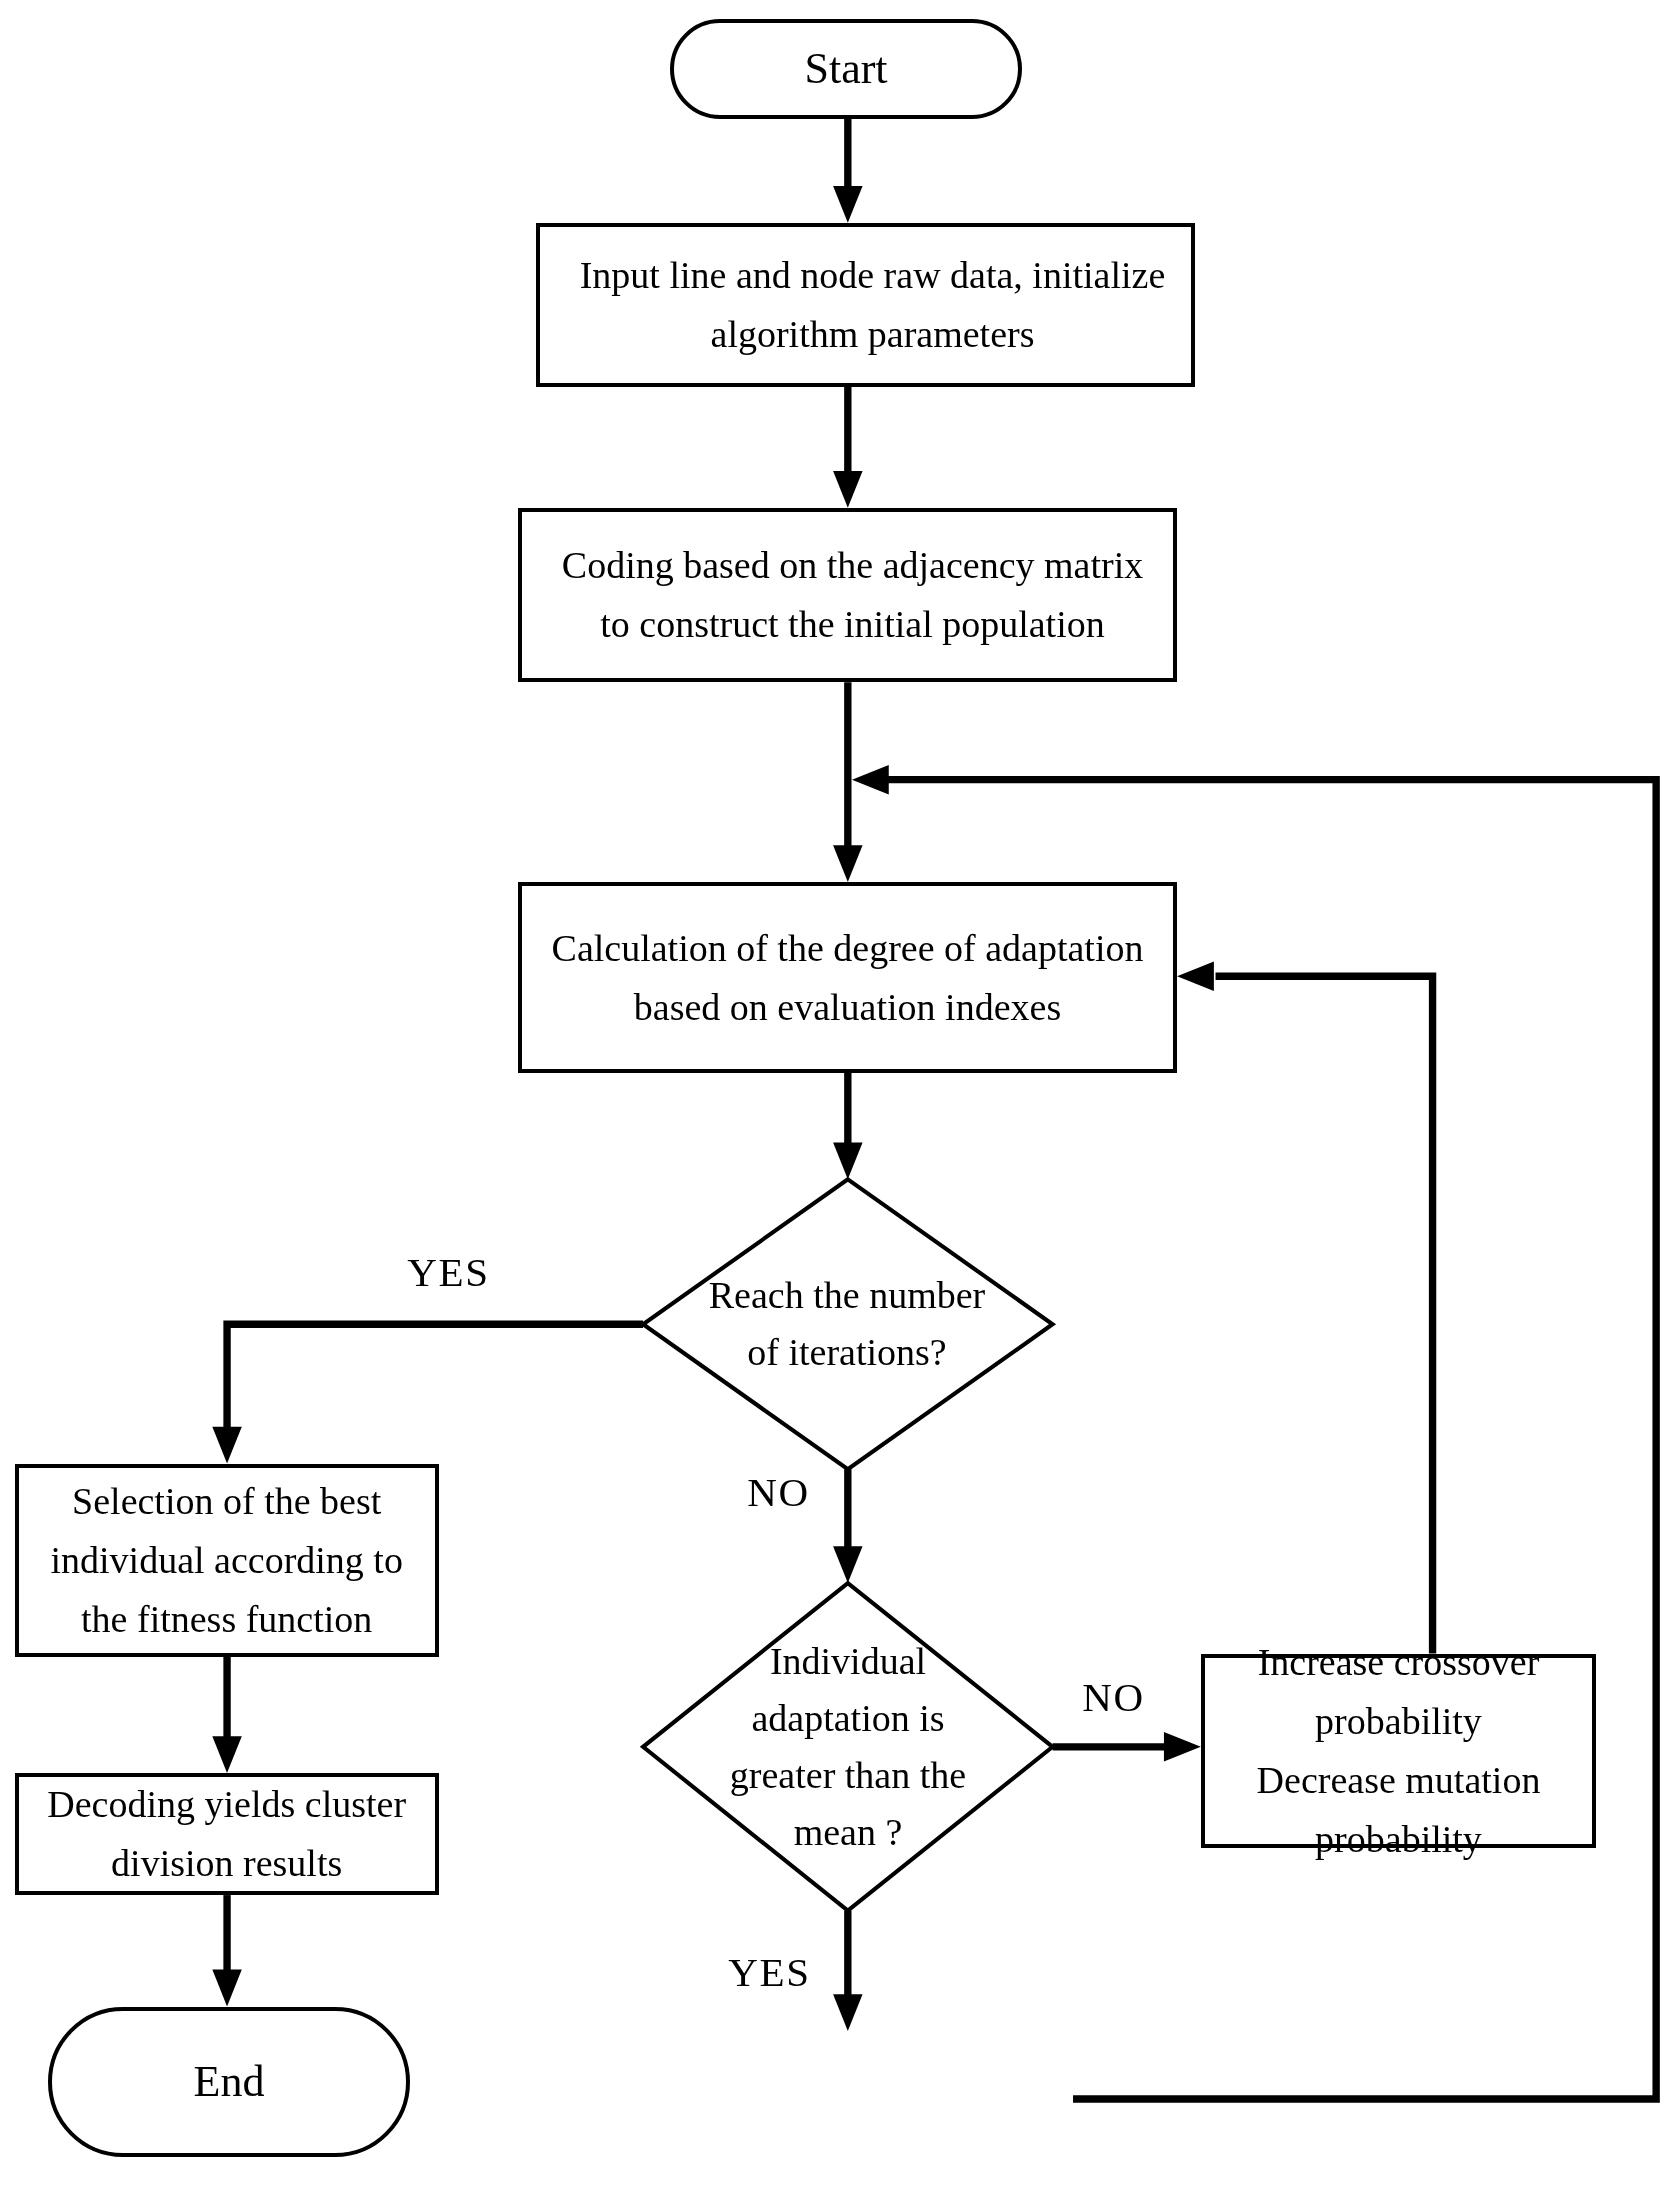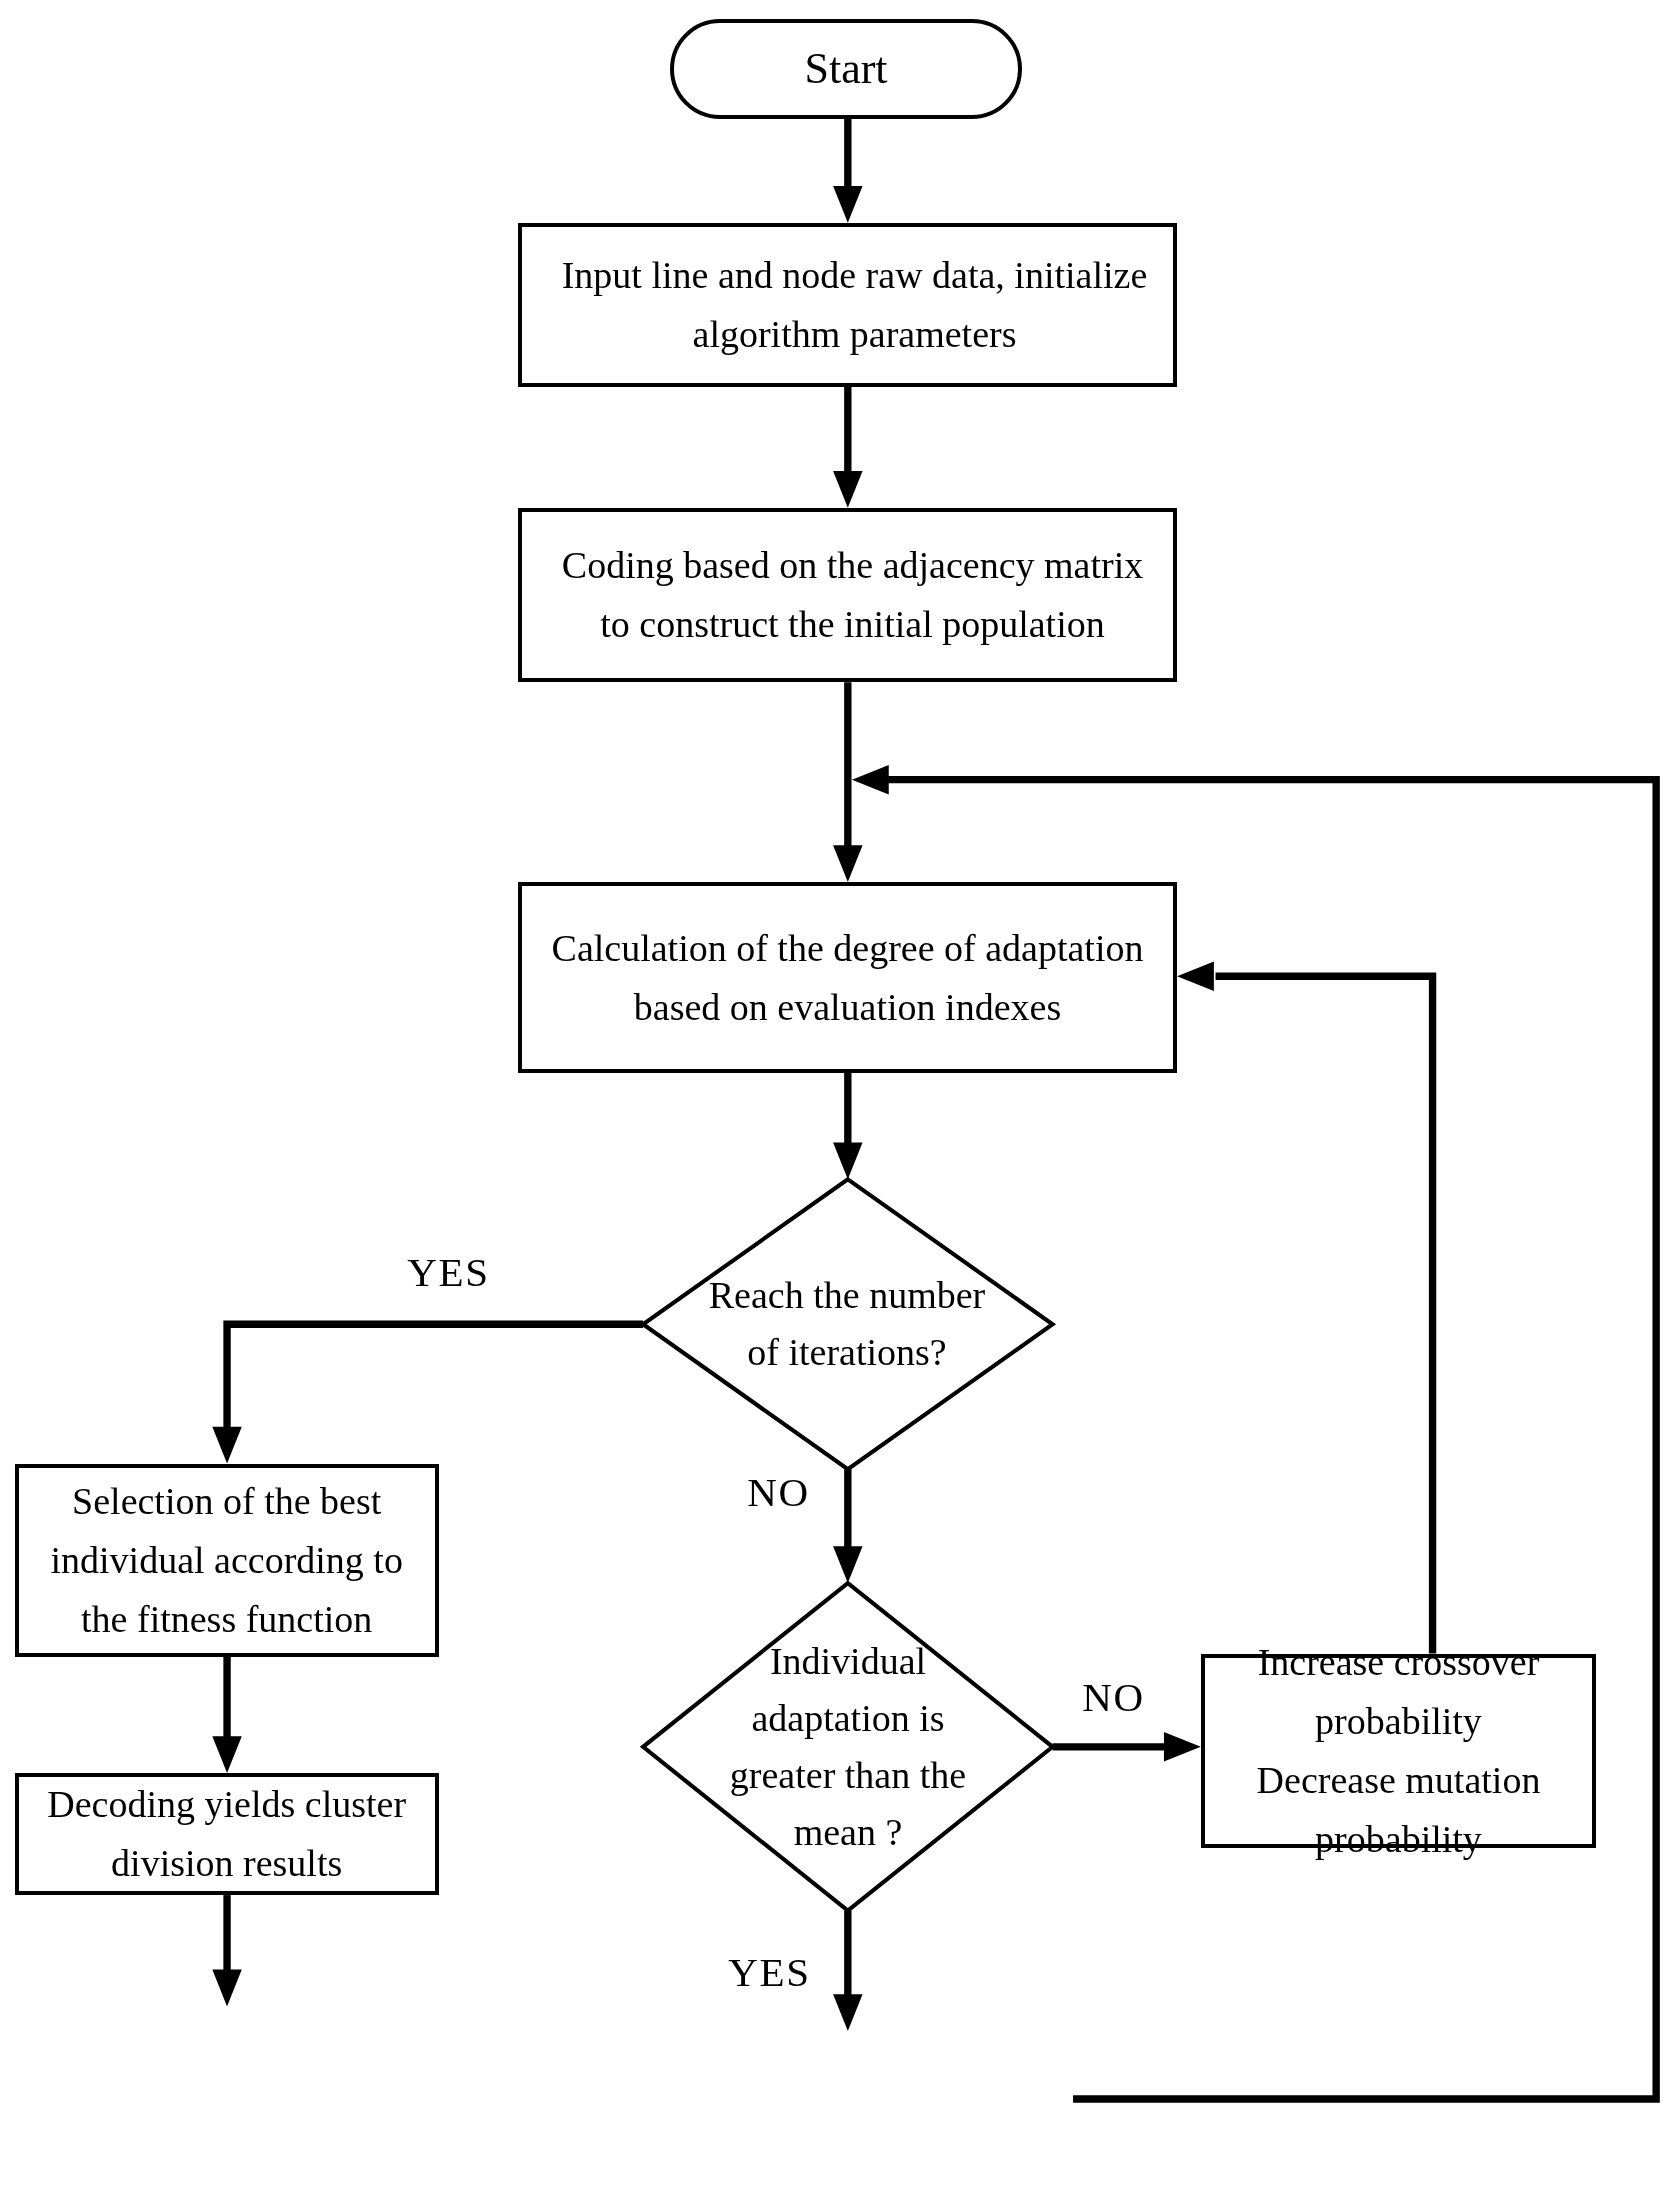--- a/index.html
+++ b/index.html
@@ -99,22 +99,23 @@
 
     <path d="M1035 2333 V2437"></path>
     <polygon fill="#000000" stroke="none" points="1017,2435 1053,2435 1035,2480"></polygon>
 
     <polygon fill="#ffffff" stroke="#000000" stroke-width="5" points="1035,1440 1285,1617 1035,1794 785,1617"></polygon>
     <polygon fill="#ffffff" stroke="#000000" stroke-width="5" points="1035,1933 1285,2133 1035,2333 785,2133"></polygon>
   </svg>
 
   <div class="node terminal" style="left:670px; top:19px; width:352px; height:100px; border-radius:50px;">Start</div>
 
+  <div class="node terminal" style="left:48px; top:2007px; width:362px; height:150px; border-radius:75px;">End</div>
 
-  <div class="node" style="left:518px; top:223px; width:659px; height:164px;padding-left:14px;">Input line and node raw data, initialize
+  <div class="node" style="left:536px; top:223px; width:659px; height:164px;padding-left:14px;">Input line and node raw data, initialize
 algorithm parameters</div>
 
   <div class="node" style="left:518px; top:508px; width:659px; height:174px;padding-left:10px;">Coding based on the adjacency matrix
 to construct the initial population</div>
 
   <div class="node" style="left:518px; top:882px; width:659px; height:191px;">Calculation of the degree of adaptation
 based on evaluation indexes</div>
 
   <div class="node" style="left:14.7px; top:1464px; width:424px; height:193px; border-width:4.1px;">Selection of the best
 individual according to

